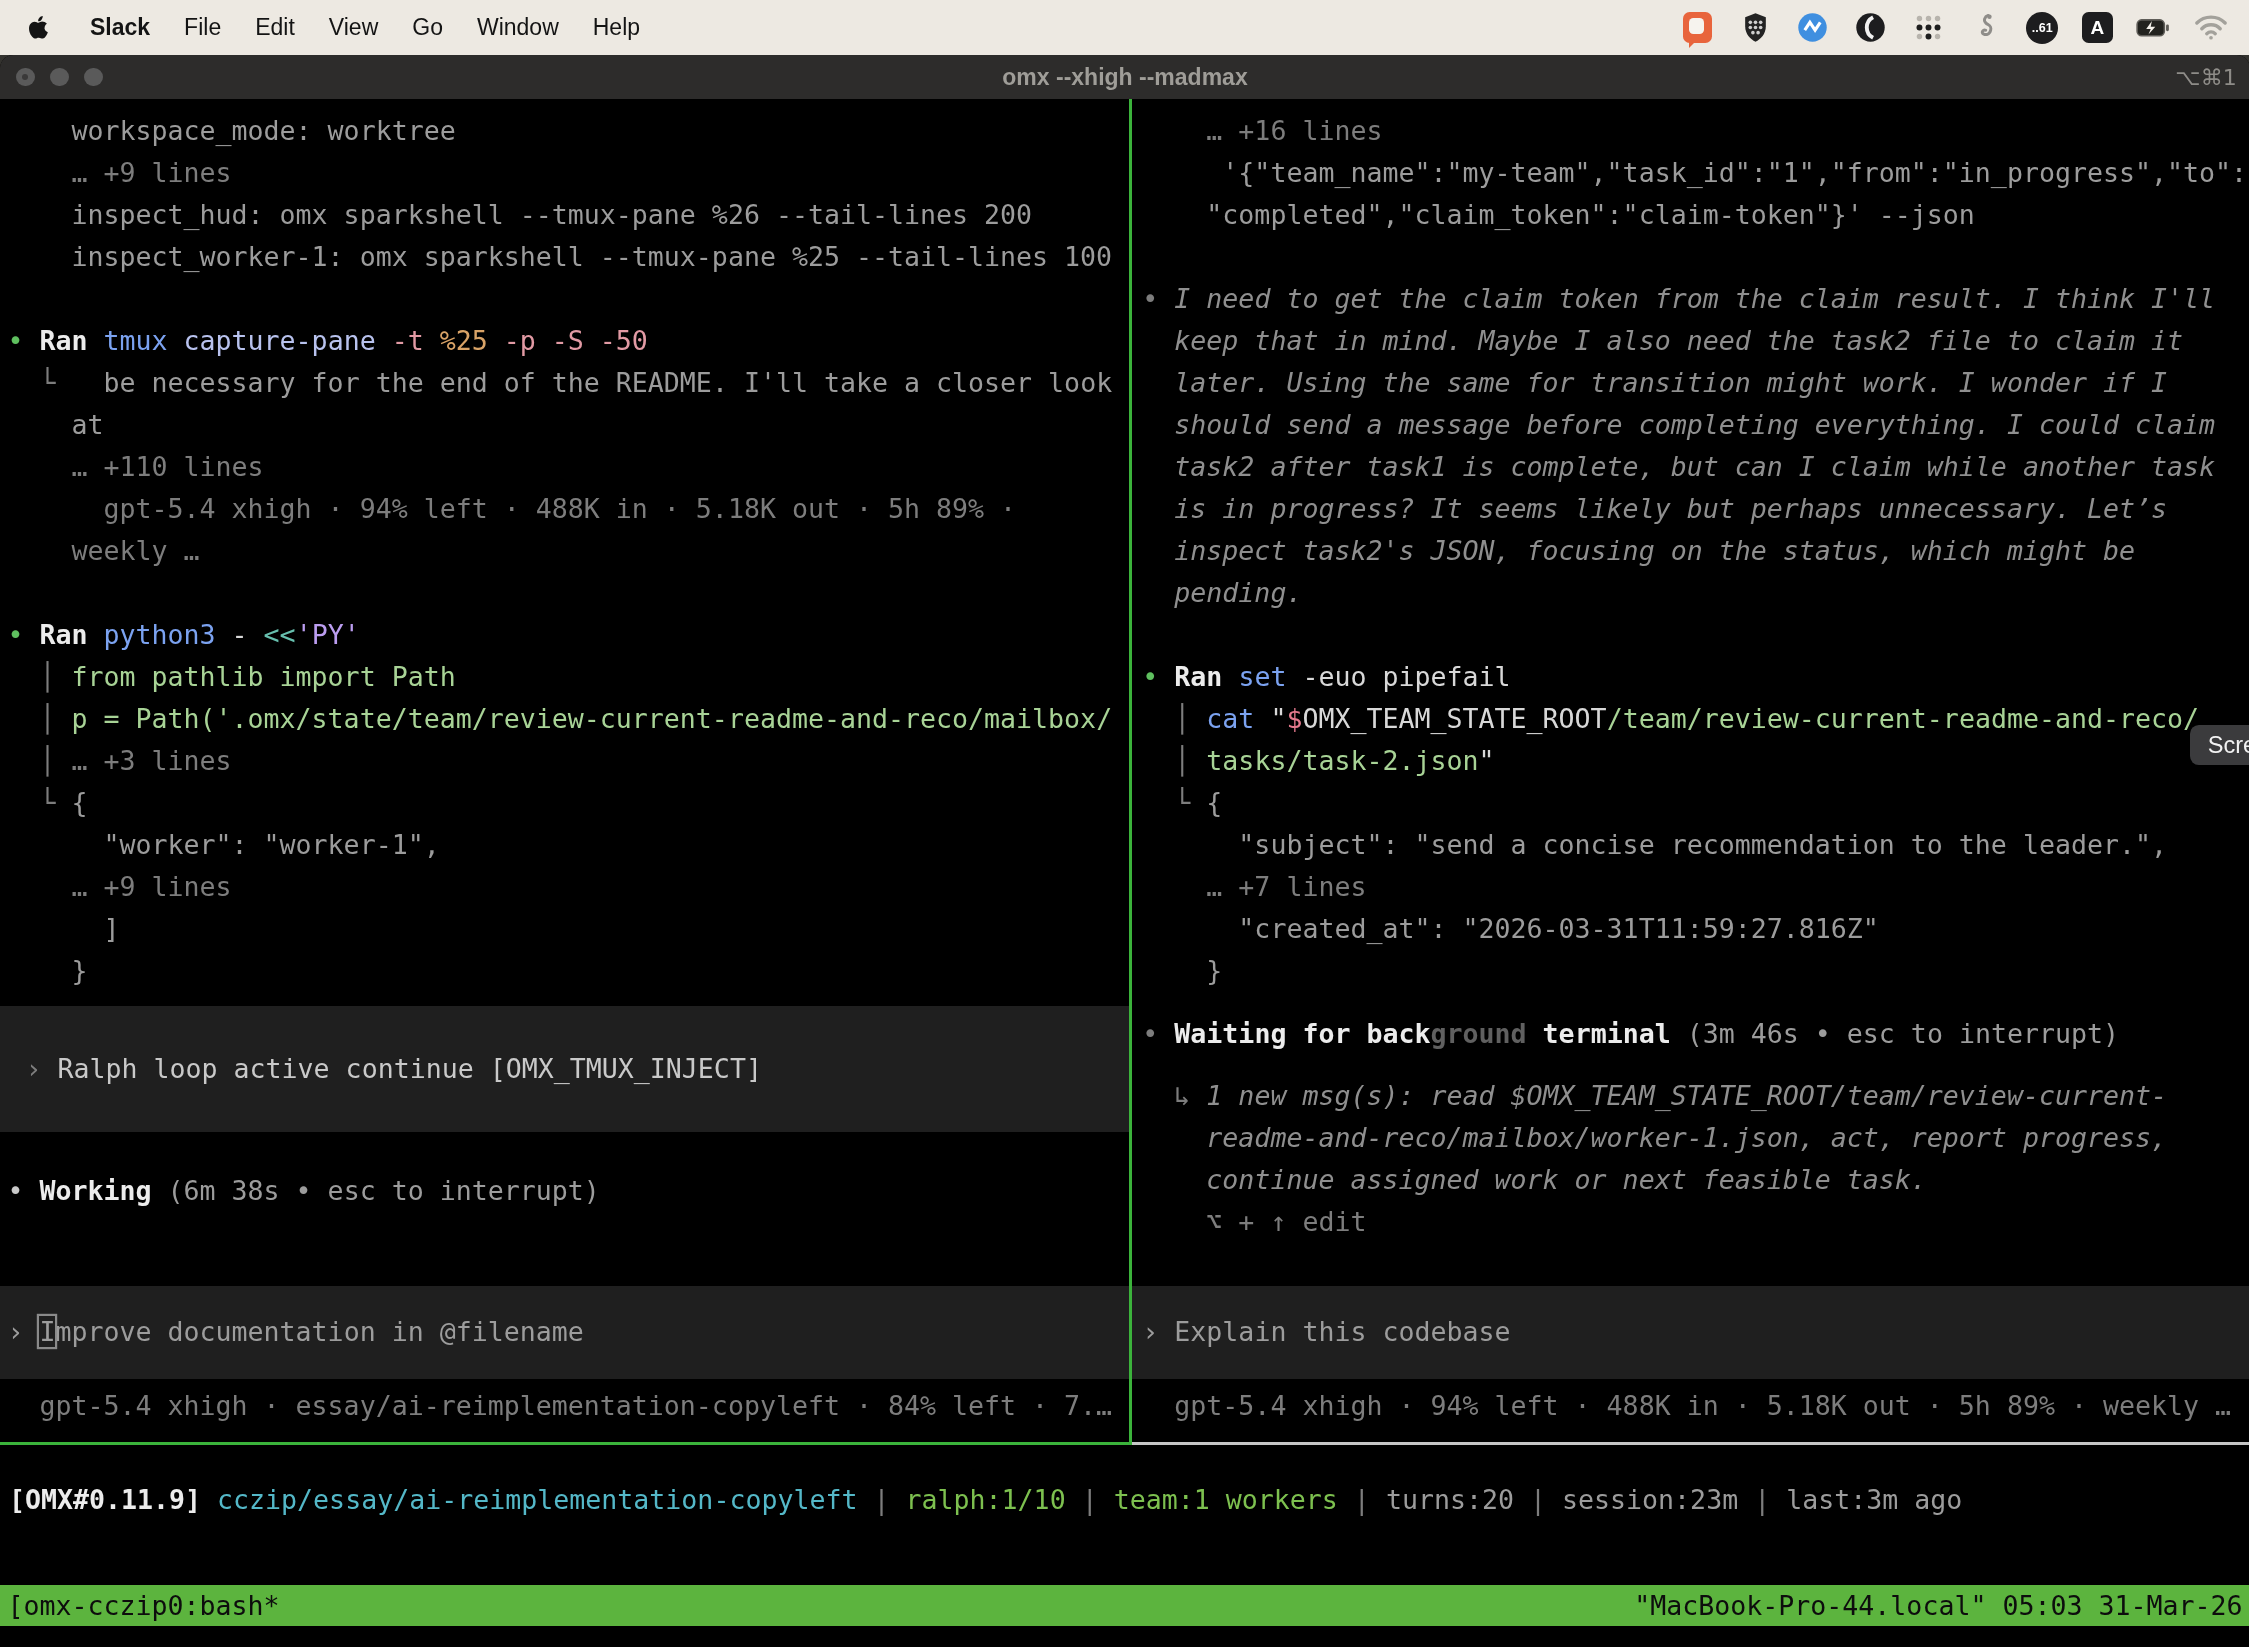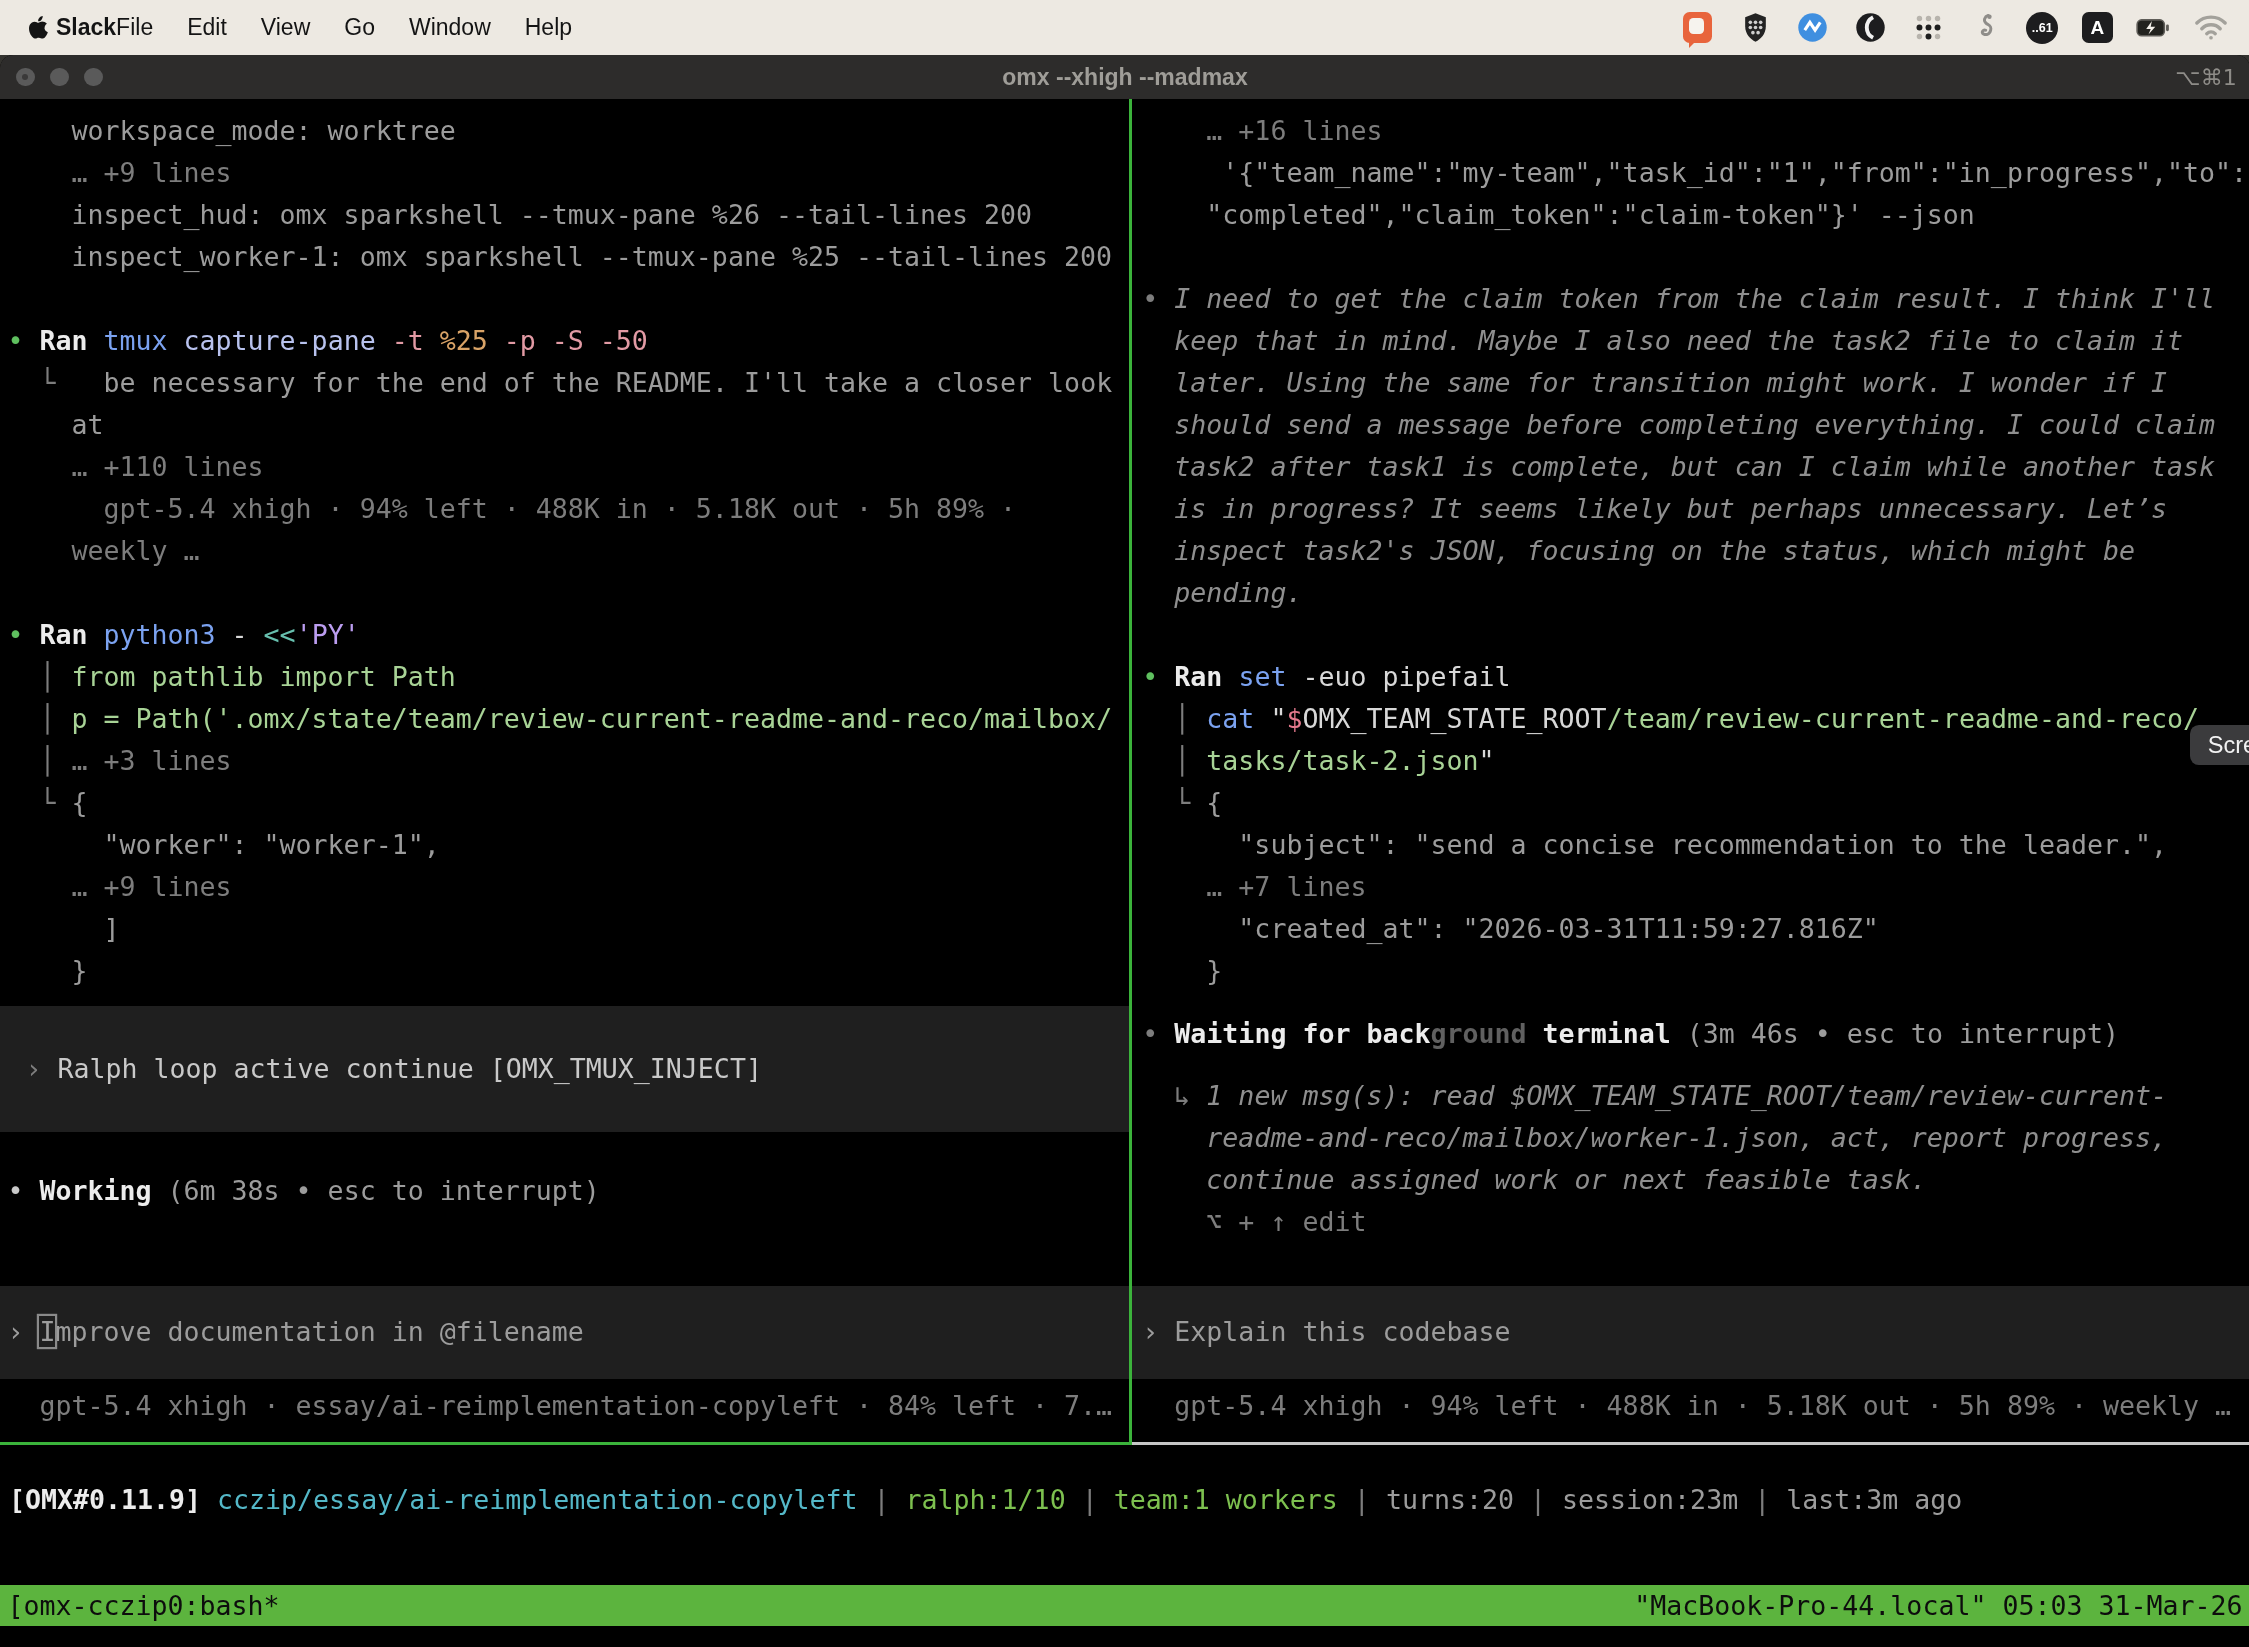--- a/index.html
+++ b/index.html
@@ -2,21 +2,21 @@
 <html style="font-size:11.8px"><head>
 <meta charset="utf-8">
 <style>
   html,body{margin:0;padding:0;background:#000;}
   .screen{position:relative;width:2250px;height:1648px;background:#34332f;overflow:hidden;
           font-family:"DejaVu Sans Mono",monospace;}
   
   .menubar{position:absolute;top:0;left:0;right:0;height:55px;background:#ede9e2;
            display:flex;align-items:center;justify-content:space-between;padding:0 22px;box-sizing:border-box;
            font-family:"Liberation Sans",sans-serif;font-size:23px;color:#141414;}
-  .menu-left{display:flex;align-items:center;}
+  .menu-left{display:flex;align-items:center;gap:34px;}
   .menu-app{font-weight:bold;}
   .menu-item{font-weight:normal;}
   .menu-right{display:flex;align-items:center;gap:23.6px;}
   .micon{width:34px;height:34px;display:flex;align-items:center;justify-content:center;position:relative;}
   .chat-badge{width:29.5px;height:31px;background:#e8643c;border-radius:6.6px;position:relative;}
   .chat-badge::after{content:"";position:absolute;left:5.9px;top:5.9px;width:14.8px;height:16px;background:#f6f3ee;border-radius:4.4px;}
   .chat-badge::before{content:"";position:absolute;left:5.9px;bottom:-5.2px;border-left:7.4px solid #e8643c;border-bottom:7.4px solid transparent;}
   .count-badge{width:32px;height:32px;border-radius:50%;background:#1d1d1f;color:#fff;display:flex;align-items:center;justify-content:center;
                font-size:12.5px;font-weight:bold;letter-spacing:0;}
   .a-badge{width:31px;height:31px;border-radius:6.6px;background:#1d1d1f;color:#fff;display:flex;align-items:center;justify-content:center;
@@ -172,21 +172,21 @@
       <div class="win-shortcut" data-name="window-shortcut-hint">⌥⌘1</div>
     </div>
 
     <div class="panes" data-name="tmux-panes">
       <div class="pane left" data-name="left-pane">
         <div class="pane-flow" data-name="left-pane-output">
             <div data-name="terminal-output">
               <div class="line" data-name="terminal-line"><span class="s-g">    workspace_mode: worktree</span></div>
               <div class="line" data-name="terminal-line"><span class="s-d">    … +9 lines</span></div>
               <div class="line" data-name="terminal-line"><span class="s-g">    inspect_hud: omx sparkshell --tmux-pane %26 --tail-lines 200</span></div>
-              <div class="line" data-name="terminal-line"><span class="s-g">    inspect_worker-1: omx sparkshell --tmux-pane %25 --tail-lines 200</span></div>
+              <div class="line" data-name="terminal-line"><span class="s-g">    inspect_worker-1: omx sparkshell --tmux-pane %25 --tail-lines 100</span></div>
               <div class="line" data-name="terminal-line"></div>
               <div class="line" data-name="terminal-line"><span class="s-bgn">• </span><span class="s-w">Ran </span><span class="s-bl">tmux </span><span class="s-lv">capture-pane </span><span class="s-pk">-t </span><span class="s-or">%25 </span><span class="s-pk">-p -S -50</span></div>
               <div class="line" data-name="terminal-line"><span class="s-d">  └   </span><span class="s-g">be necessary for the end of the README. I'll take a closer look</span></div>
               <div class="line" data-name="terminal-line"><span class="s-g">    at</span></div>
               <div class="line" data-name="terminal-line"><span class="s-d">    … +110 lines</span></div>
               <div class="line" data-name="terminal-line"><span class="s-d">      gpt-5.4 xhigh · 94% left · 488K in · 5.18K out · 5h 89% ·</span></div>
               <div class="line" data-name="terminal-line"><span class="s-d">    weekly …</span></div>
               <div class="line" data-name="terminal-line"></div>
               <div class="line" data-name="terminal-line"><span class="s-bgn">• </span><span class="s-w">Ran </span><span class="s-bl">python3</span><span class="s-W"> - </span><span class="s-tl">&lt;&lt;</span><span class="s-pu">'PY'</span></div>
               <div class="line" data-name="terminal-line"><span class="s-d">  │ </span><span class="s-gn">from pathlib import Path</span></div>

